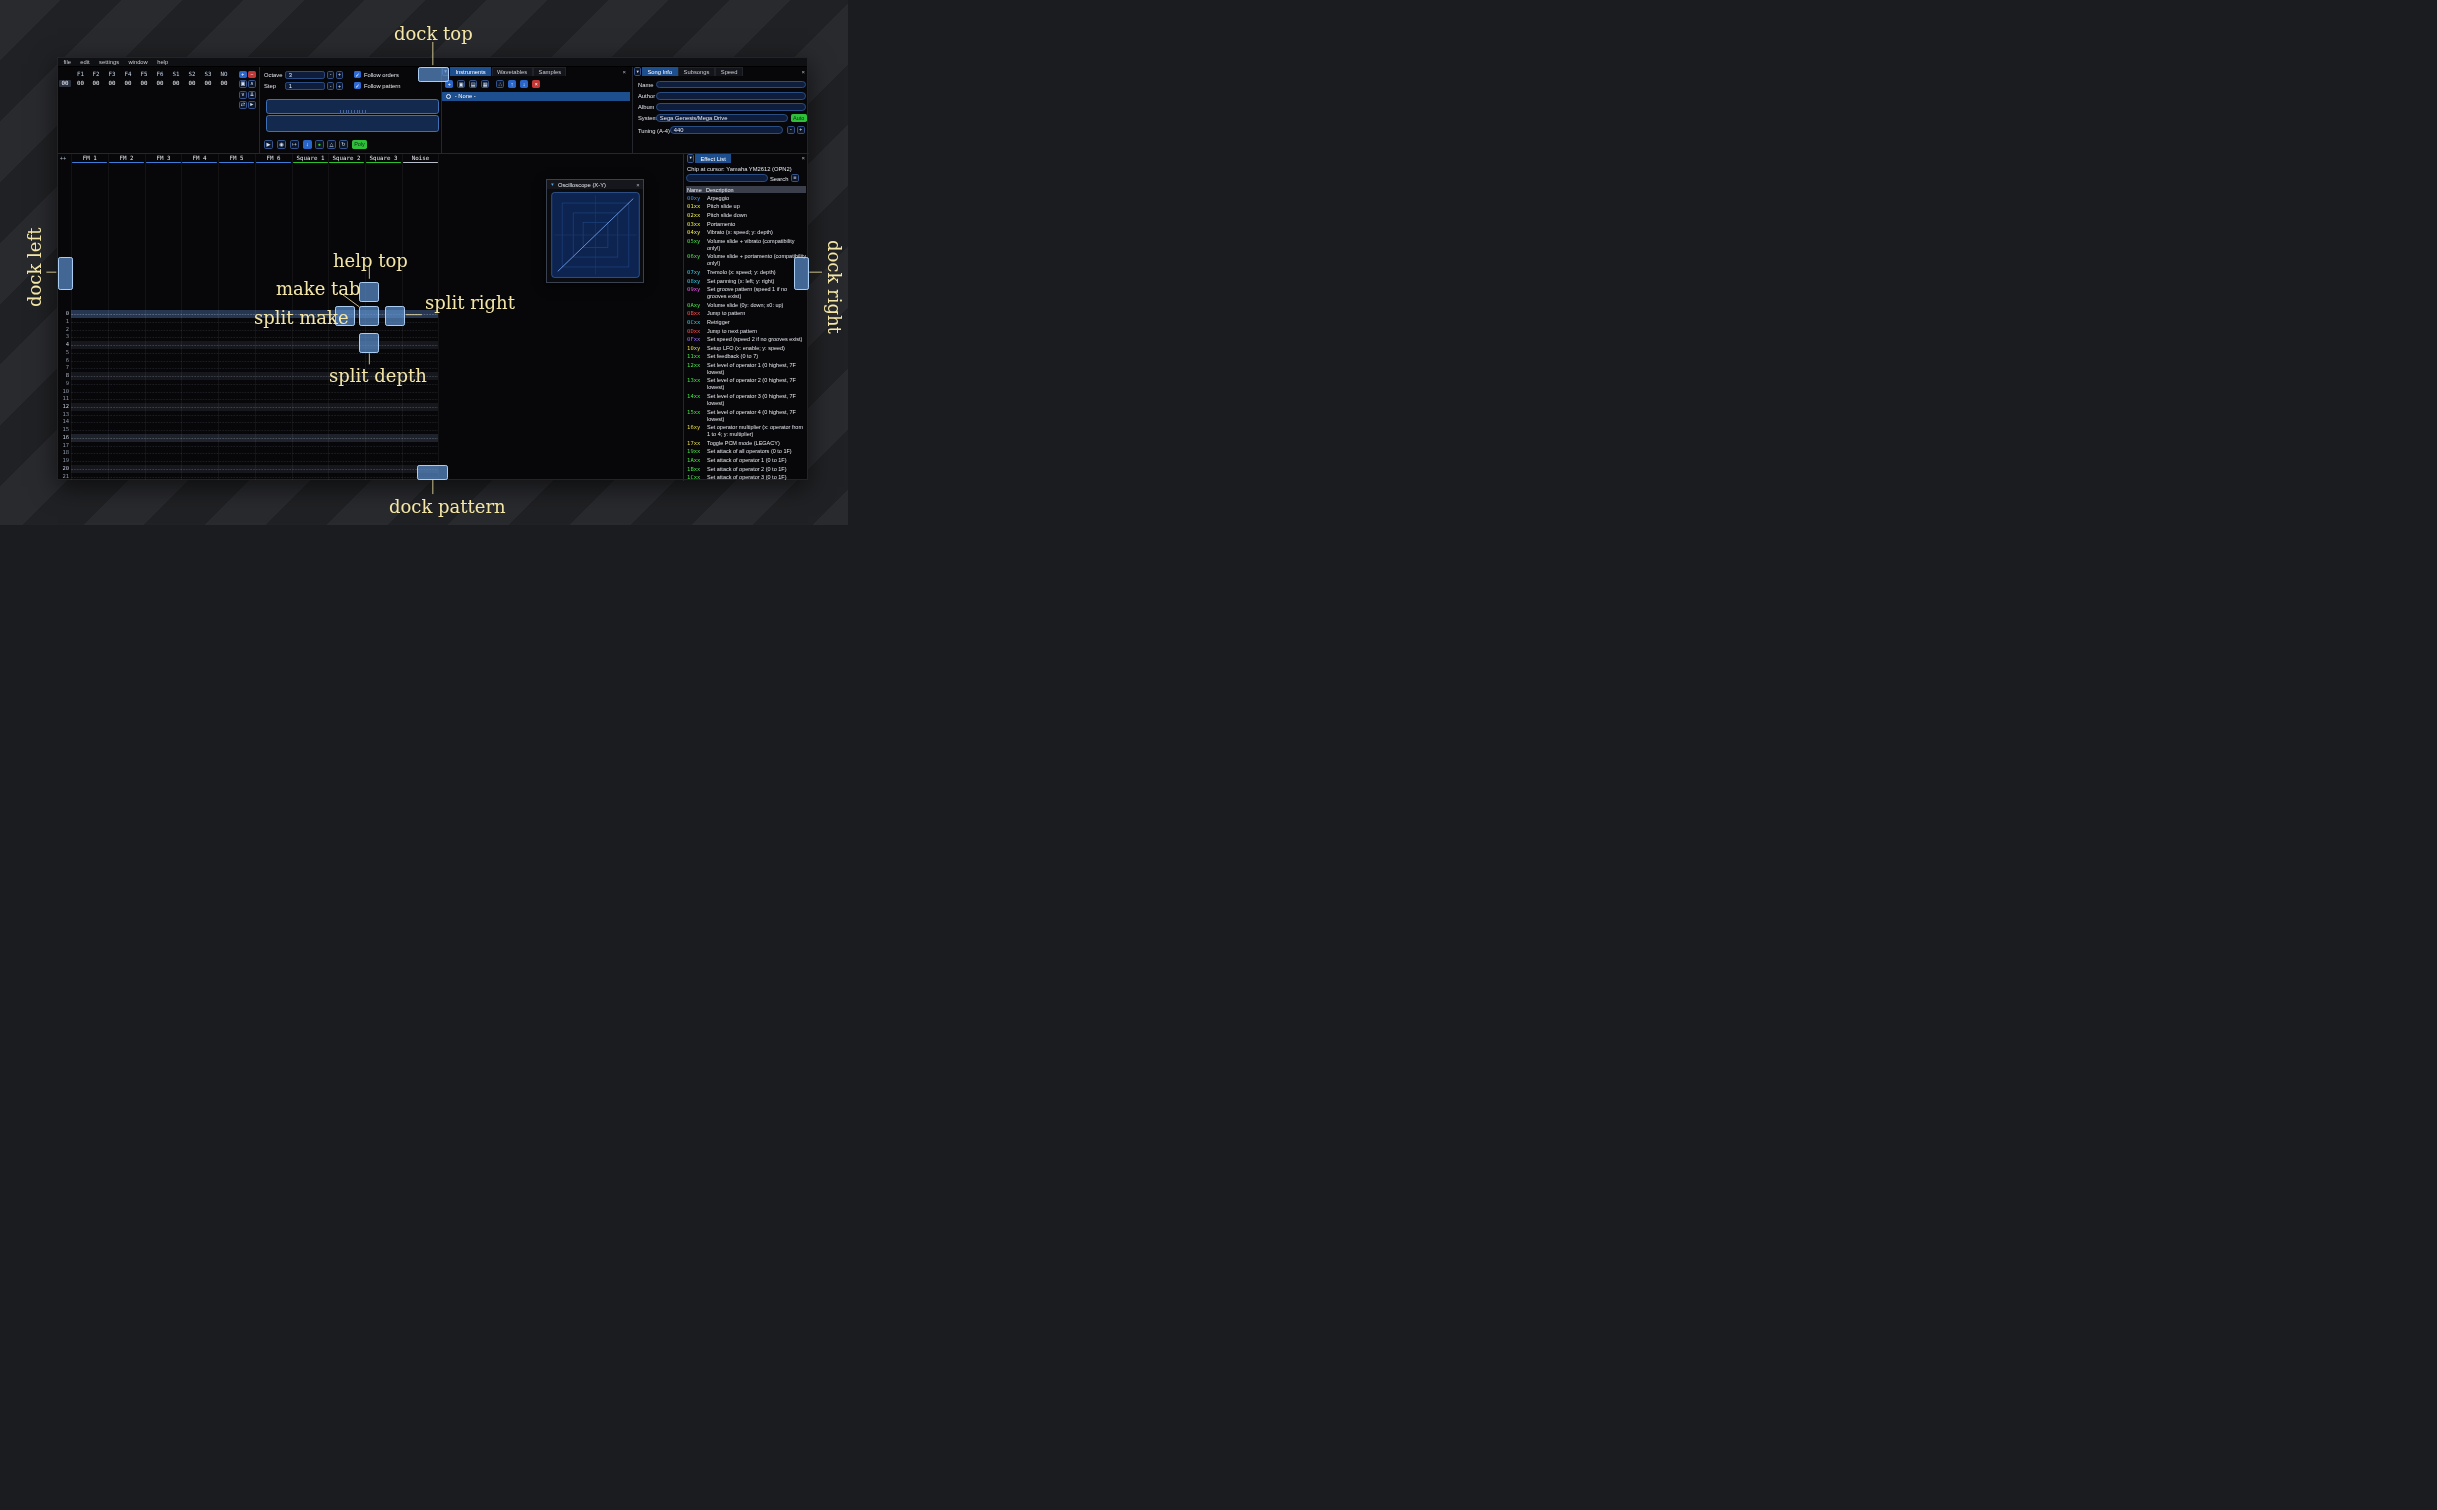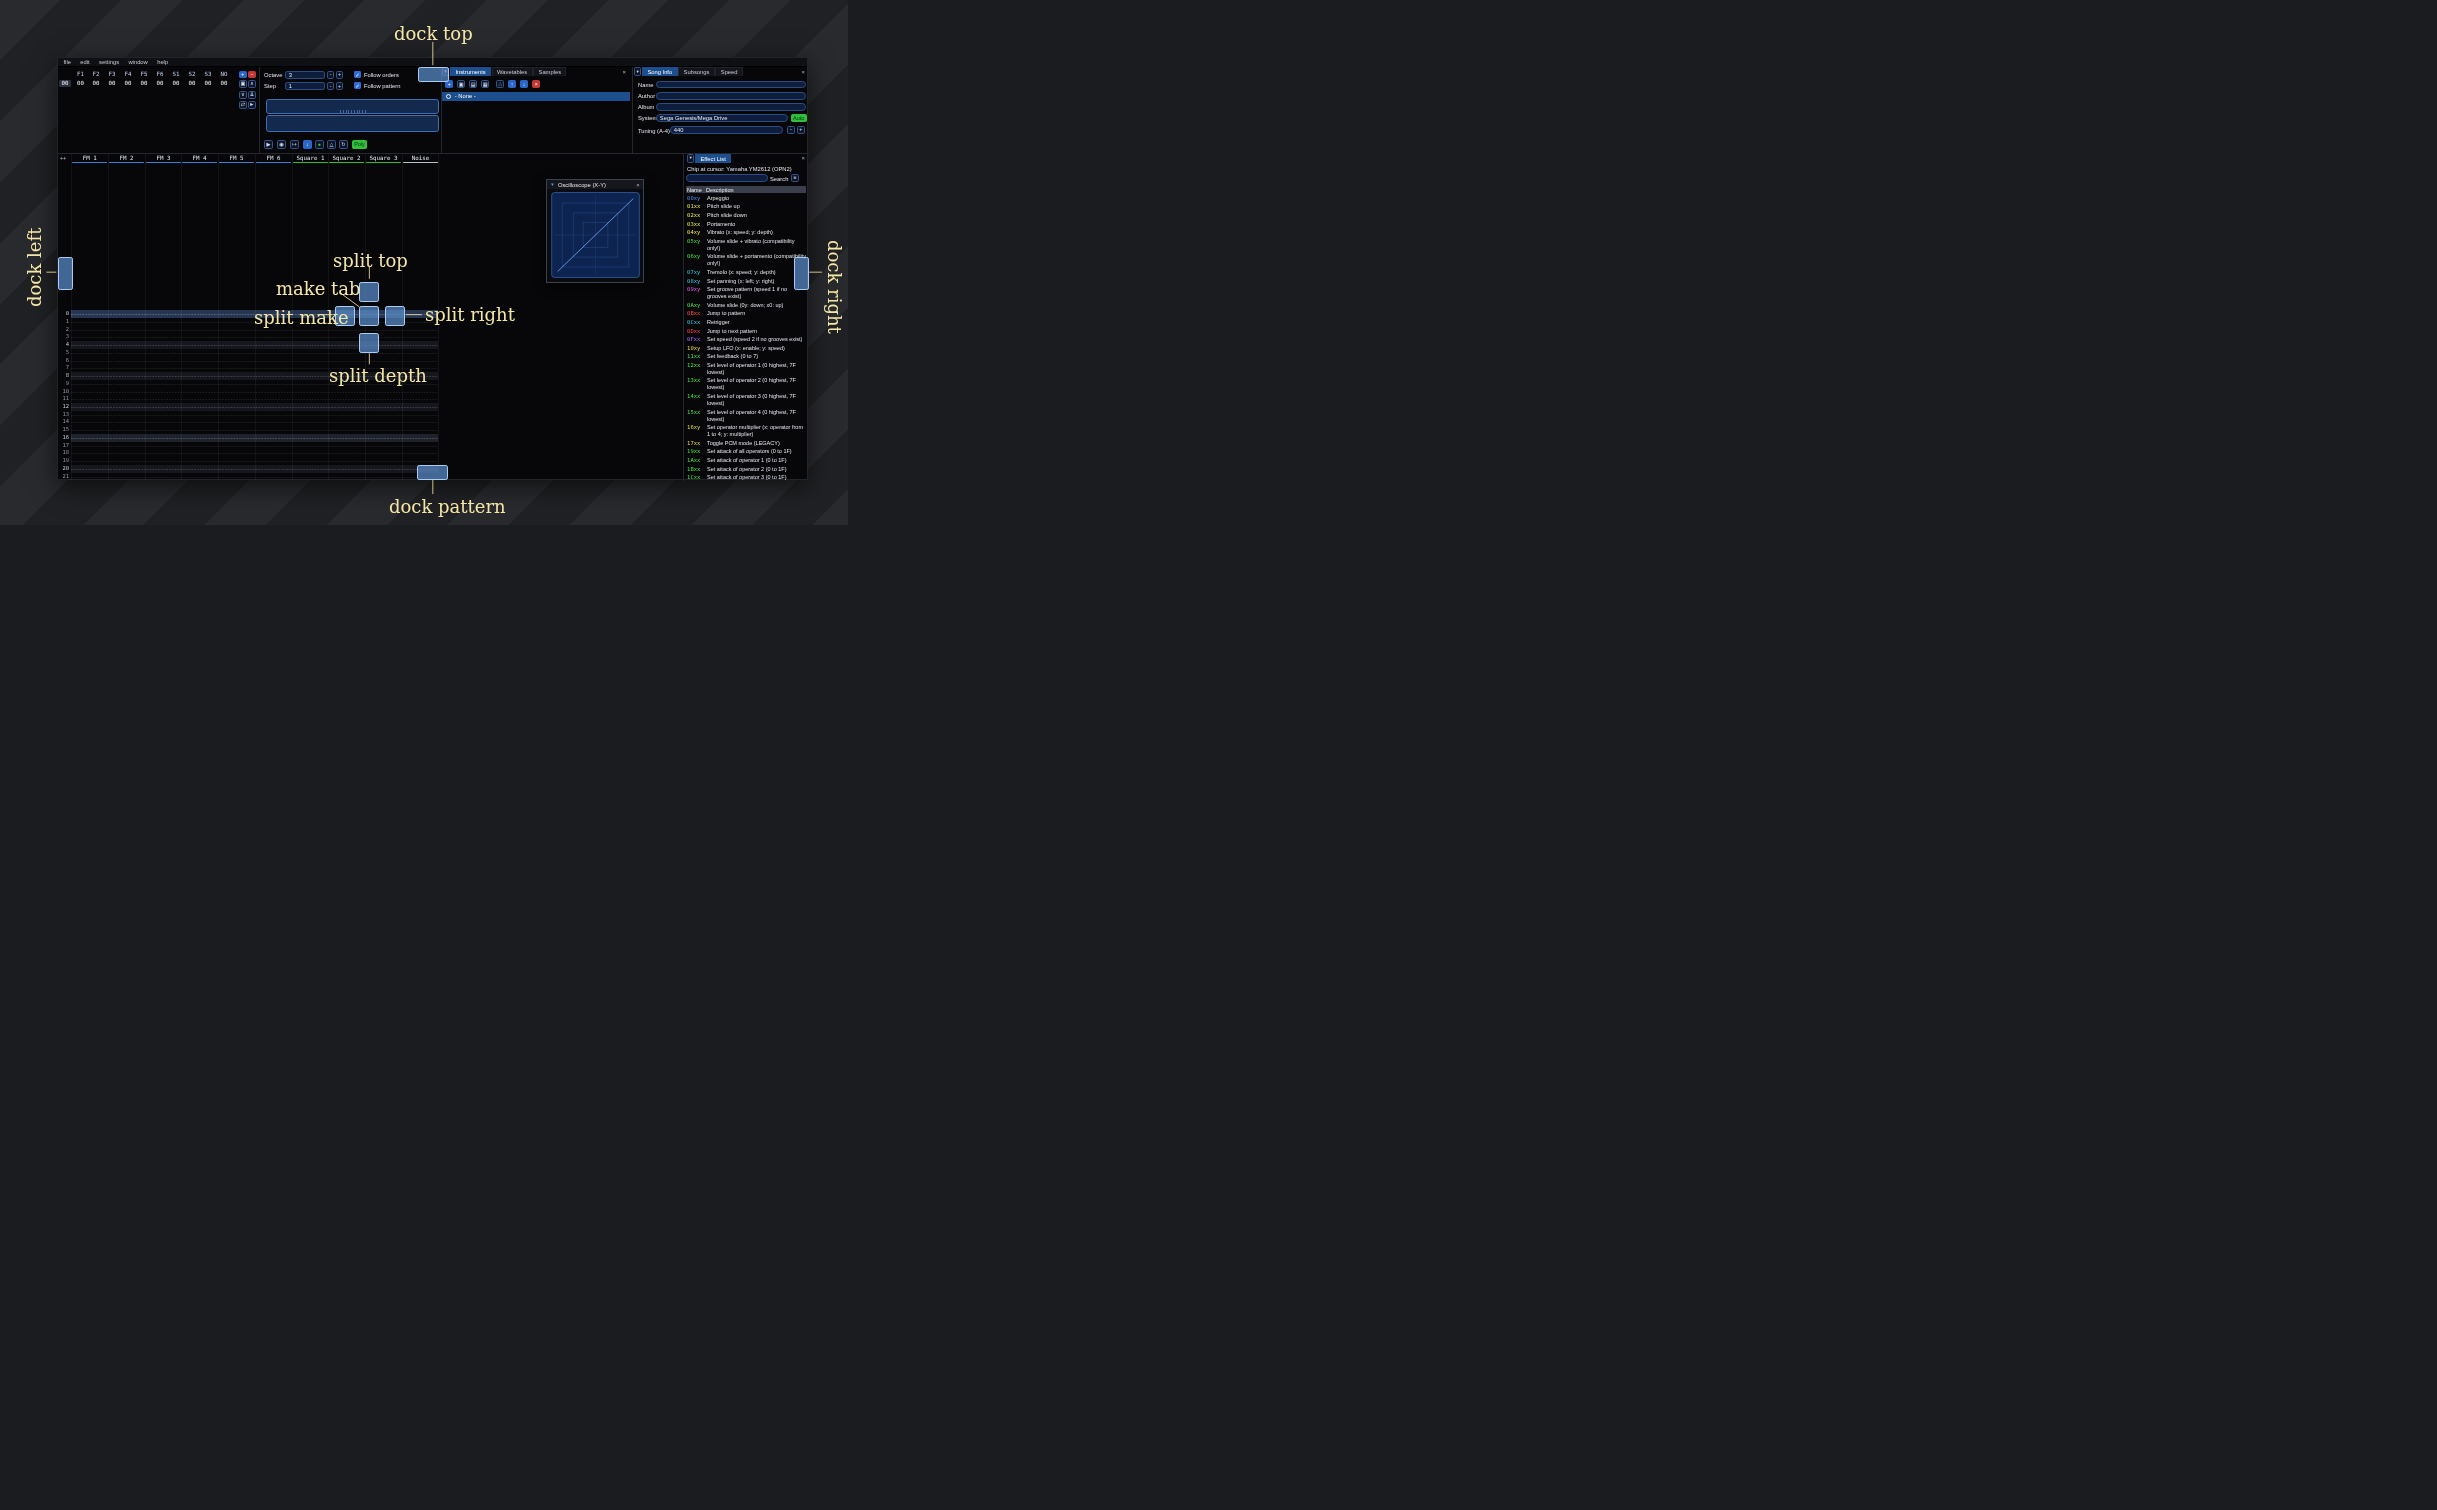--- a/index.html
+++ b/index.html
@@ -569,19 +569,19 @@
       <line x1="575" y1="570" x2="602" y2="570"></line>
       <line x1="735" y1="570" x2="764" y2="570"></line>
       <line x1="617" y1="531" x2="651" y2="556"></line>
     </g>
   </svg>
 
   <div class="ann c" style="left:394px;top:23px;width:77px">dock top</div>
   <div class="ann c" style="left:389px;top:496px;width:88px">dock pattern</div>
   <div class="ann vert-up" style="left:24px;top:241px;height:66px">dock left</div>
   <div class="ann vert-down" style="left:824px;top:240px;height:70px">dock right</div>
-  <div class="ann c" style="left:333px;top:250px;width:72px">split top</div>
+  <div class="ann c" style="left:333px;top:250px;width:72px">help top</div>
   <div class="ann c" style="left:329px;top:365px;width:82px">split depth</div>
   <div class="ann" style="left:254px;top:307px;width:60px;text-align:right">split make</div>
-  <div class="ann" style="left:425px;top:304px;width:66px">split right</div>
+  <div class="ann" style="left:425px;top:292px;width:66px">split right</div>
   <div class="ann c" style="left:276px;top:278px;width:60px">make tab</div>
 </div>
 
 
 </body></html>

